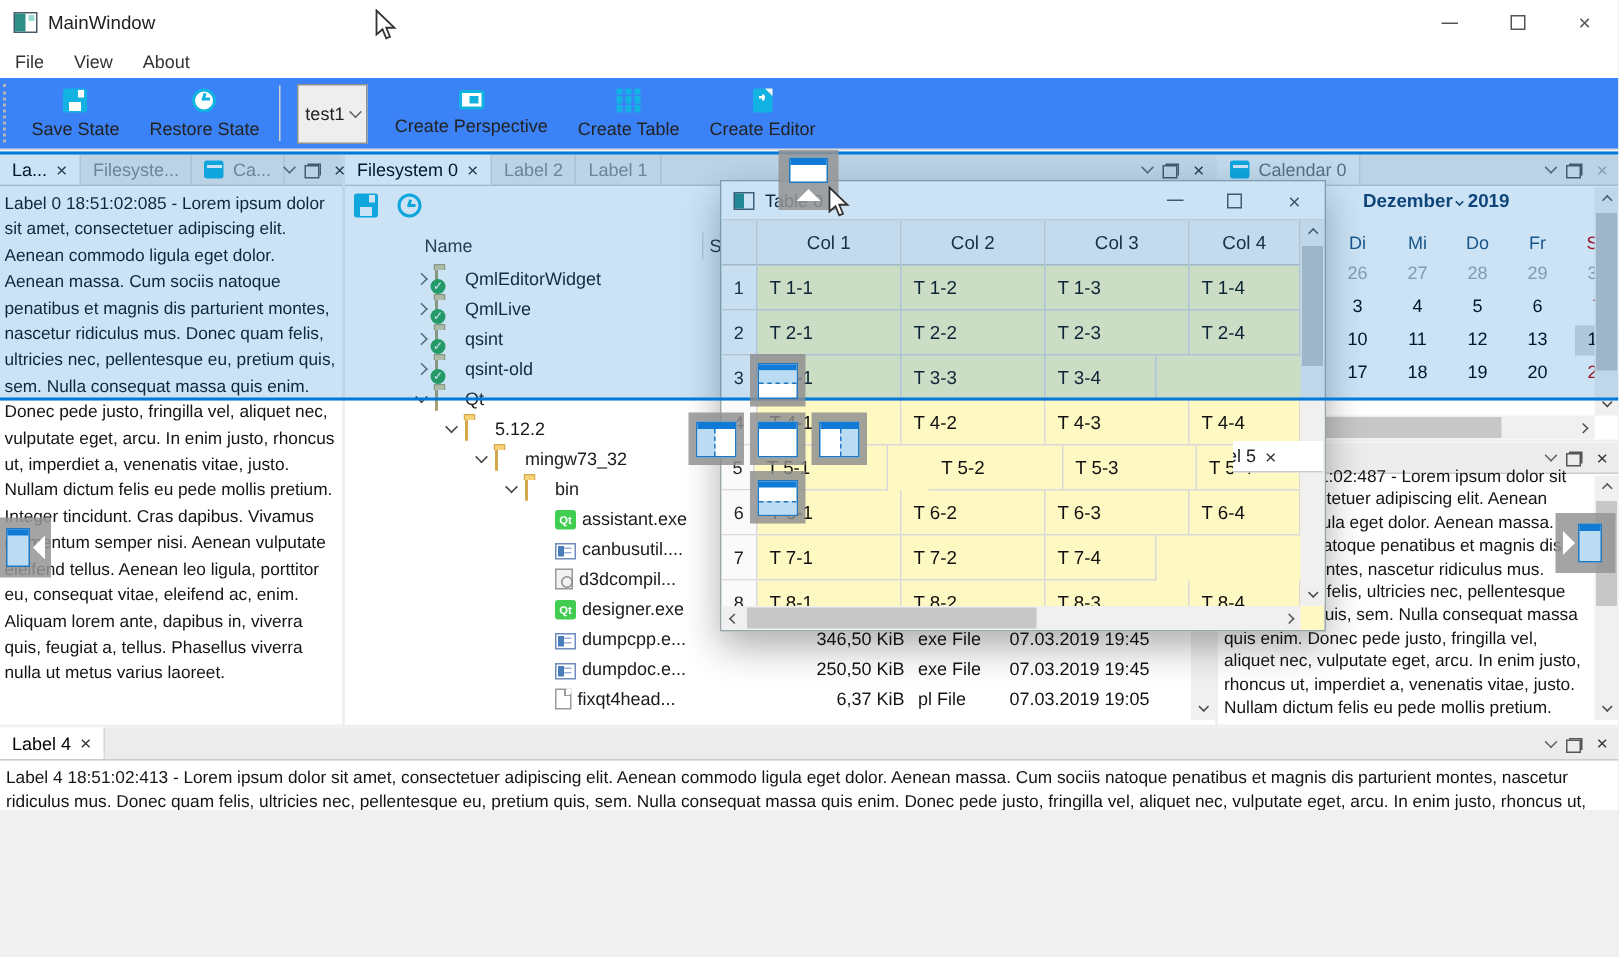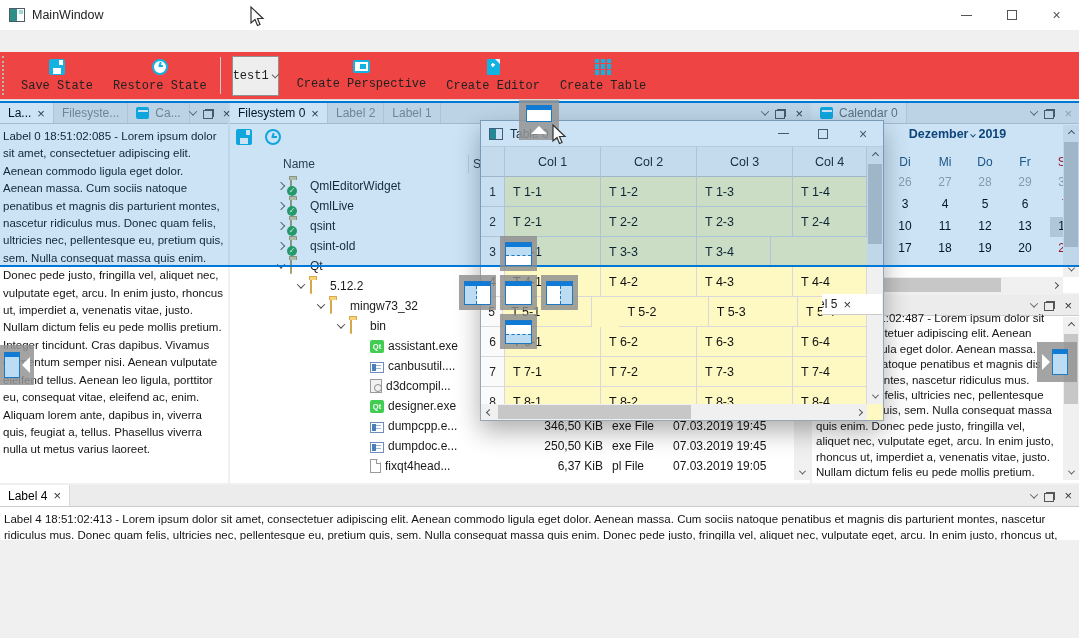--- a/index.html
+++ b/index.html
@@ -18,22 +18,22 @@
   .win-btn { width:45px; height:30px; display:flex; align-items:center; justify-content:center; color:#444; }
   .glyph-min { width:11px; height:1px; background:#555; }
   .glyph-max { width:10px; height:10px; border:1px solid #555; }
   .glyph-x { font-size:14px; color:#555; line-height:1; }
 
   .menubar { position:absolute; left:0; top:30px; width:1079px; height:22px; background:#fff;
     display:flex; align-items:center; }
   .menu-item { padding:3px 10px; color:#333; }
   .menu-item:first-child { margin-left:0; }
 
-  .toolbar { position:absolute; left:0; top:52px; width:1079px; height:48px; background:#ef4444;
-    border-bottom:1px solid #d9d9d9; display:flex; align-items:stretch;font-family:Liberation Mono, monospace; }
+  .toolbar { position:absolute; left:0; top:52px; width:1079px; height:48px; background:#3b82f6;
+    border-bottom:1px solid #d9d9d9; display:flex; align-items:stretch; }
   .tb-grip { width:7px; margin:4px 2px; border-left:2px dotted #b5b5b5; }
   .tb-btn { display:flex; flex-direction:column; align-items:center; justify-content:center;
     gap:4px; padding:2px 10px; color:#222; }
   .tb-sep { width:1px; background:#cfcfcf; margin:5px 3px; }
   .tb-combo { width:47px; height:40px; margin:4px 8px; background:#eee; border:1px solid #919191;
     display:flex; align-items:center; justify-content:center; gap:4px; color:#222; }
   .chev { display:inline-block; width:6px; height:6px; border-right:1.6px solid #666; border-bottom:1.6px solid #666; }
   .chev.down { transform:rotate(45deg) translate(-1px,-1px); }
   .chev.right { transform:rotate(-45deg); }
   .chev.left  { transform:rotate(135deg); }
@@ -183,20 +183,25 @@
         </div>
       <div class="win-btn">
           <span class="glyph-max"></span>
         </div>
       <div class="win-btn">
           <span class="glyph-x">×</span>
         </div>
     </div>
   </div>
 
+  <div class="menubar" id="menubar">
+      <div class="menu-item">File</div>
+      <div class="menu-item">View</div>
+      <div class="menu-item">About</div>
+    </div>
 
   <div class="toolbar">
     <div class="tb-grip"></div>
     <div class="tb-btn">
       <span class="ic ic-save"></span>
       <span>Save State</span>
     </div>
     <div class="tb-btn">
       <span class="ic ic-clock"></span>
       <span>Restore State</span>
@@ -204,36 +209,36 @@
     <div class="tb-sep"></div>
     <div class="tb-combo">
       <span>test1</span>
       <span class="chev down"></span>
     </div>
     <div class="tb-btn">
       <span class="ic ic-persp"></span>
       <span>Create Perspective</span>
     </div>
     <div class="tb-btn">
+      <span class="ic ic-grid">
+          <i></i>
+          <i></i>
+          <i></i>
+          <i></i>
+          <i></i>
+          <i></i>
+          <i></i>
+          <i></i>
+          <i></i>
+        </span>
+      <span>Create Table</span>
+    </div>
+    <div class="tb-btn">
       <span class="ic ic-doc"></span>
       <span>Create Editor</span>
-    </div>
-    <div class="tb-btn">
-      <span class="ic ic-grid">
-          <i></i>
-          <i></i>
-          <i></i>
-          <i></i>
-          <i></i>
-          <i></i>
-          <i></i>
-          <i></i>
-          <i></i>
-        </span>
-      <span>Create Table</span>
     </div>
   </div>
 
   <div class="panel" style="left:0;top:103px;width:228px;height:380px;">
     <div class="dock-tabbar">
       <div class="dock-tab active">
         <span>La...</span>
         <span class="tab-x">×</span>
       </div>
       <div class="dock-tab">
@@ -566,21 +571,20 @@
             <div class="ft-num">6</div>
             <div class="ft-cell" style="width: 96px;">T 6-1</div>
             <div class="ft-cell" style="width: 96px;">T 6-2</div>
             <div class="ft-cell" style="width: 96px;">T 6-3</div>
             <div class="ft-cell" style="width: 74px;">T 6-4</div>
           </div>
           <div class="ft-row" style="top: 180px;">
             <div class="ft-num">7</div>
             <div class="ft-cell" style="width: 96px;">T 7-1</div>
             <div class="ft-cell" style="width: 96px;">T 7-2</div>
-            <div class="ft-cell" style="width: 96px;">T 7-3</div>
             <div class="ft-cell" style="width: 74px;">T 7-4</div>
           </div>
           <div class="ft-row" style="top: 210px;">
             <div class="ft-num">8</div>
             <div class="ft-cell" style="width: 96px;">T 8-1</div>
             <div class="ft-cell" style="width: 96px;">T 8-2</div>
             <div class="ft-cell" style="width: 96px;">T 8-3</div>
             <div class="ft-cell" style="width: 74px;">T 8-4</div>
           </div>
         </div>

